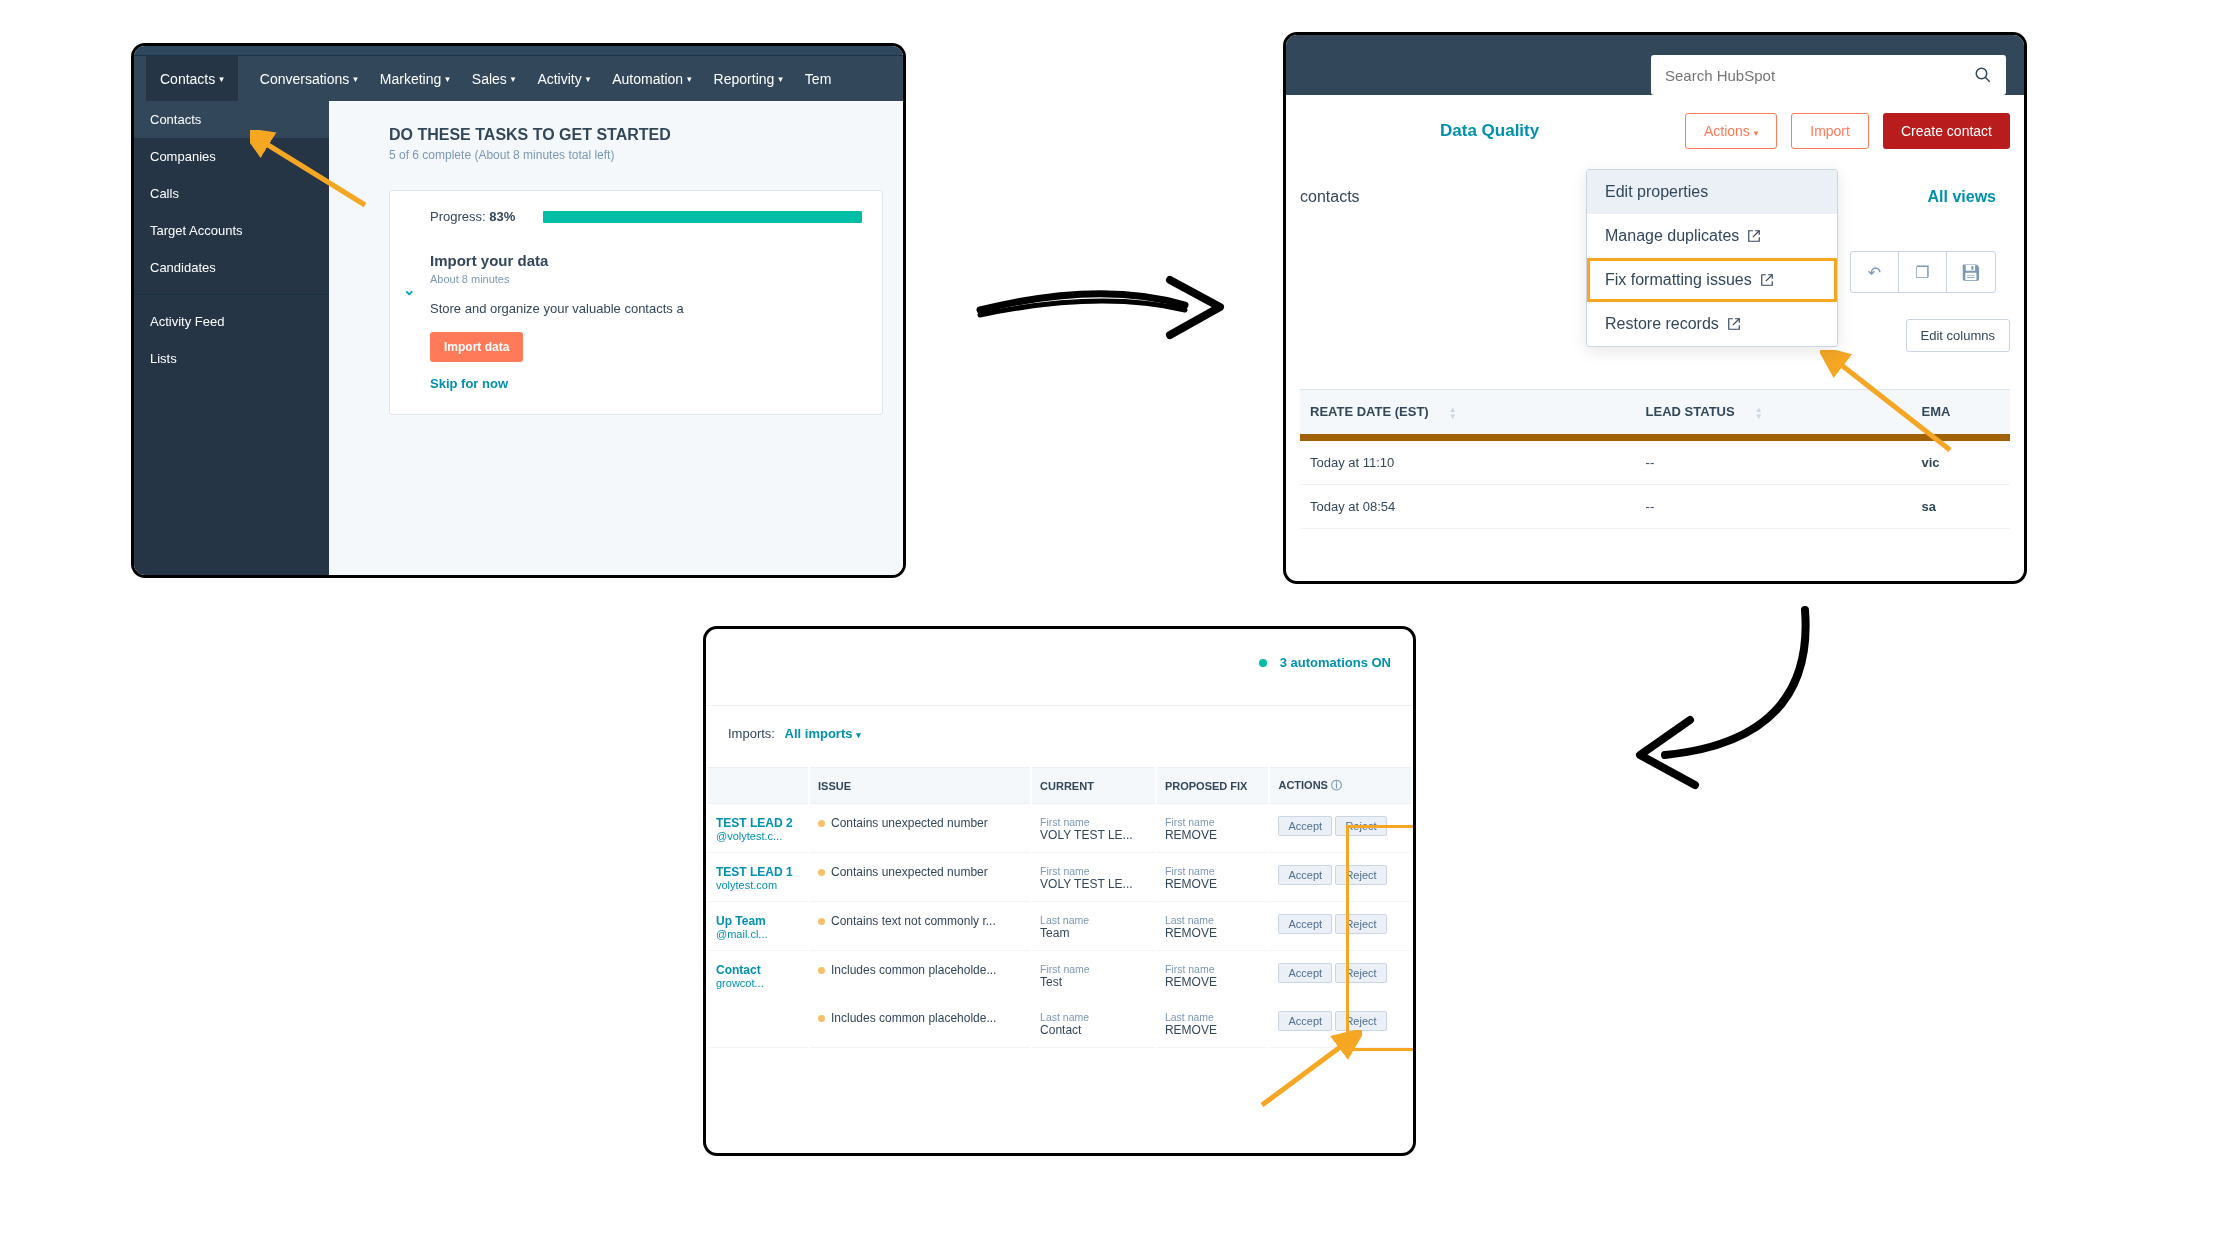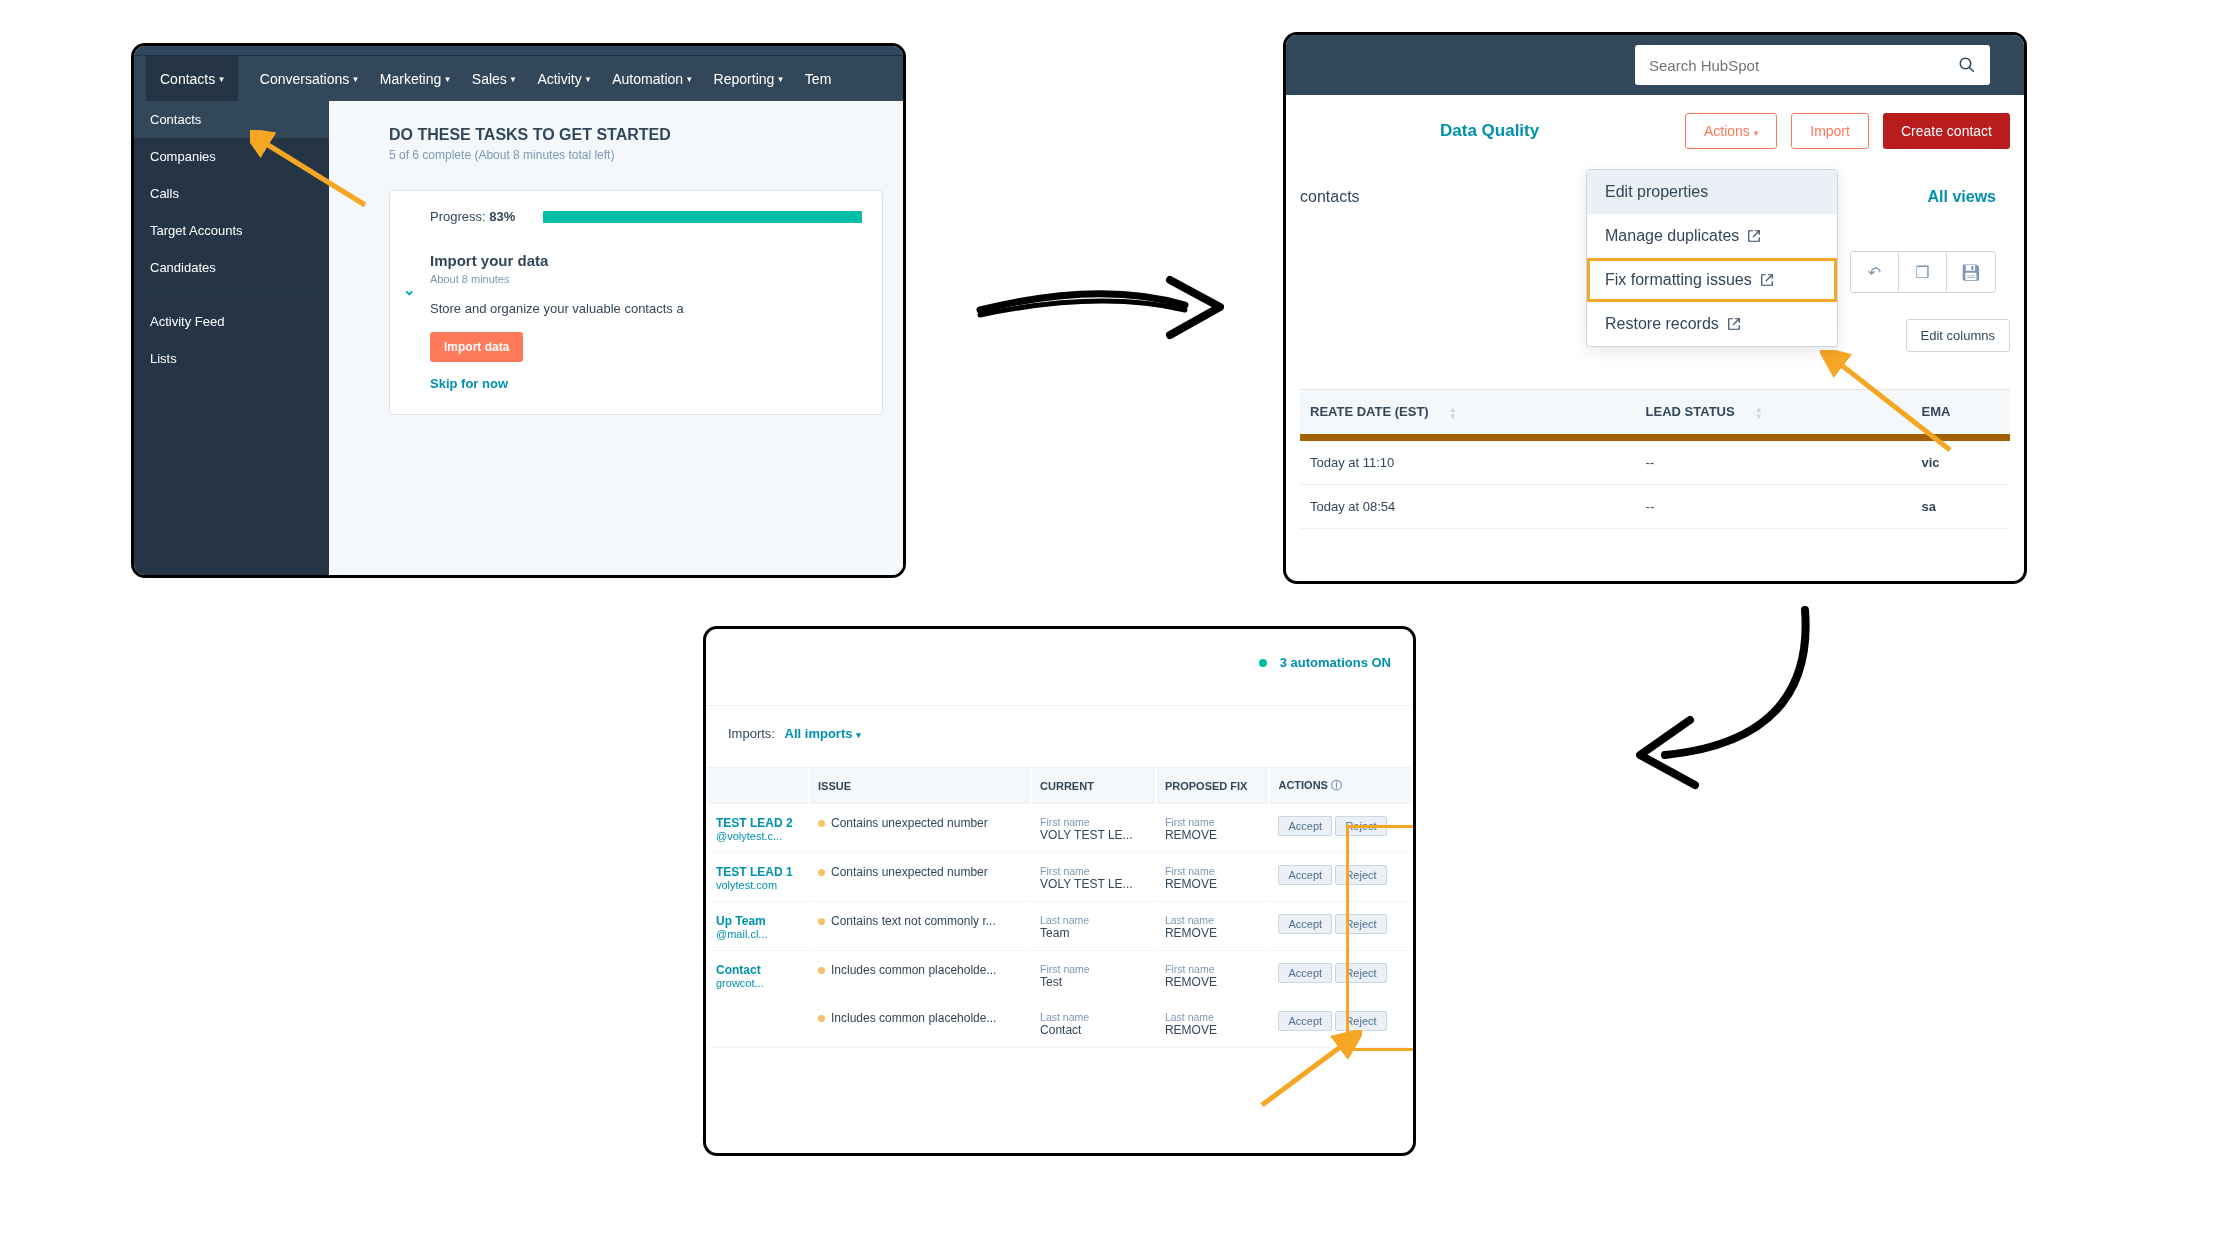--- a/index.html
+++ b/index.html
@@ -30,21 +30,21 @@
 .card .about { font-size:11px; color:#7c98b6; margin:4px 0 16px; }
 .card .desc { font-size:13px; color:#33475b; margin-bottom:16px; }
 .btn-orange { background:#ff7a59; color:#fff; border:none; padding:8px 14px; font-size:12px; border-radius:3px; cursor:pointer; font-weight:600; }
 .skip { color:#0091ae; font-size:13px; font-weight:600; margin-top:14px; display:inline-block; cursor:pointer; }
 
 
 .arrow { position:absolute; }
 
 
 #panel2 { left:1283px; top:32px; width:744px; height:552px; }
-#p2-top { height:60px; background:#33475b; display:flex; align-items:center; justify-content:flex-end; padding:0 34px; }
+#p2-top { height:60px; background:#33475b; display:flex; align-items:flex-end; justify-content:flex-end; padding:0 18px; }
 .search-wrap { background:#fff; border-radius:3px; display:flex; align-items:center; height:40px; width:355px; padding:0 14px; }
 .search-wrap input { border:none; outline:none; flex:1; font-size:15px; }
 .mag { width:18px; height:18px; }
 #p2-body { padding:18px 14px; position:relative; }
 #p2-row1 { display:flex; align-items:center; gap:14px; justify-content:flex-end; }
 .dq { color:#0091ae; font-size:17px; font-weight:700; margin-right:auto; margin-left:140px; }
 .btn-outline { border:1px solid #ff7a59; color:#ff7a59; background:#fff; padding:9px 18px; font-size:14px; border-radius:3px; cursor:pointer; font-weight:500; }
 .btn-solid { background:#b91c1c; color:#fff; border:none; padding:10px 18px; font-size:14px; border-radius:3px; cursor:pointer; font-weight:500; }
 #p2-row2 { display:flex; align-items:center; margin-top:28px; height:40px; }
 .ctx { color:#33475b; font-size:16px; }

